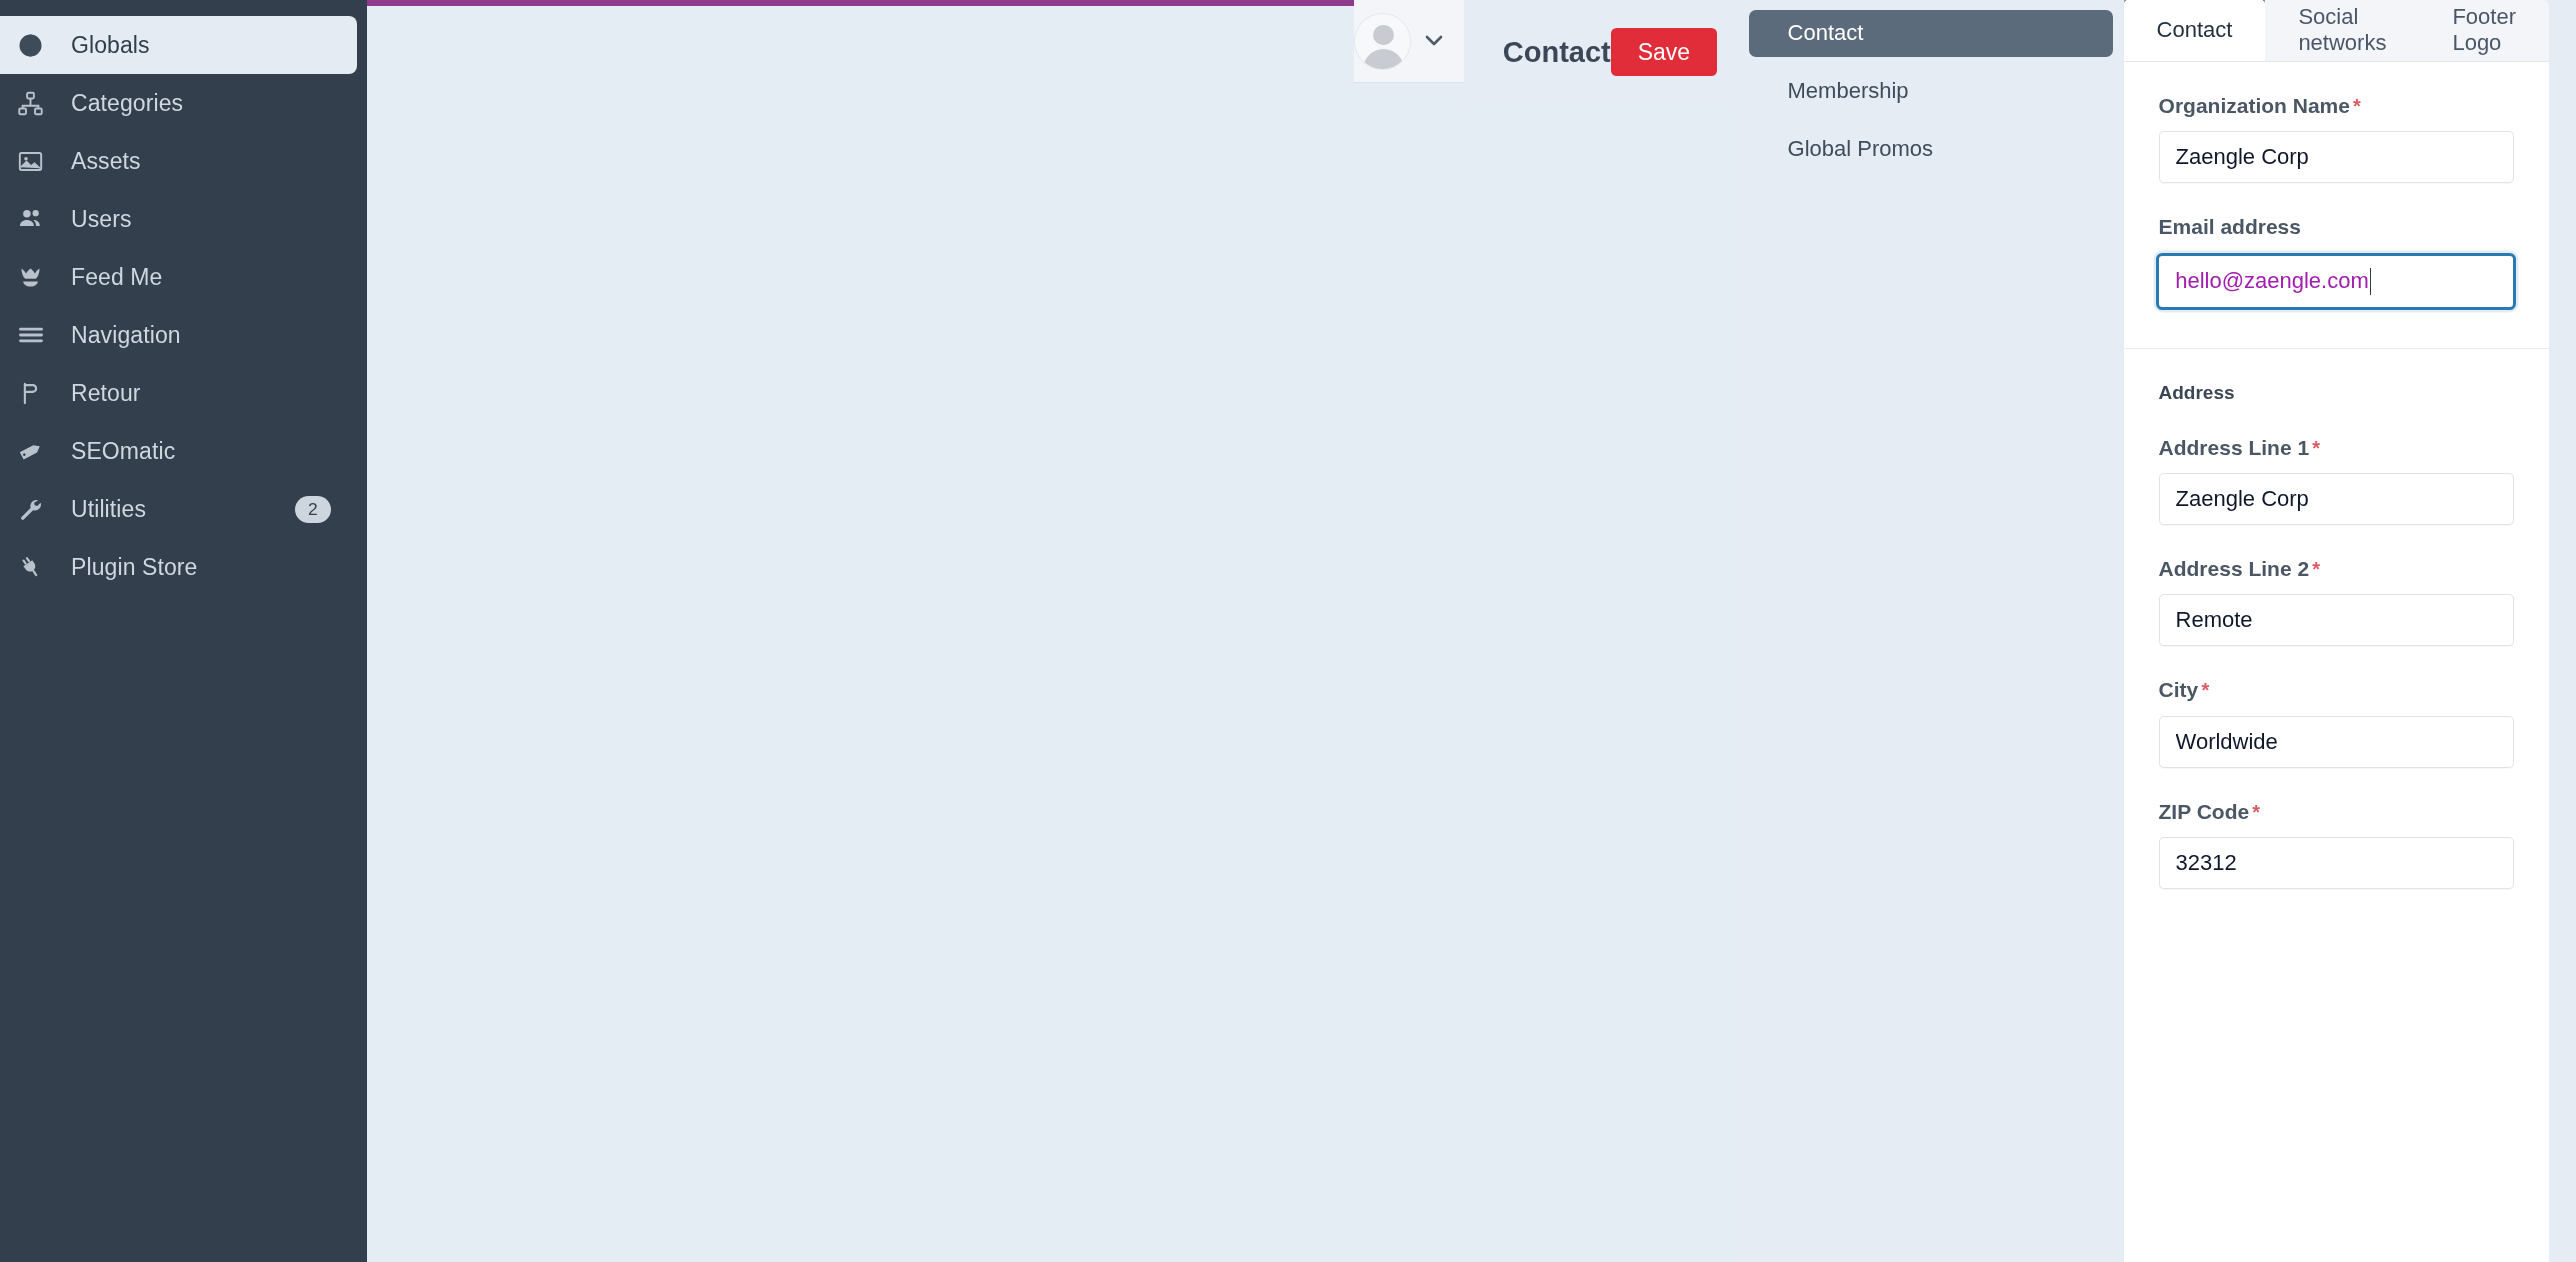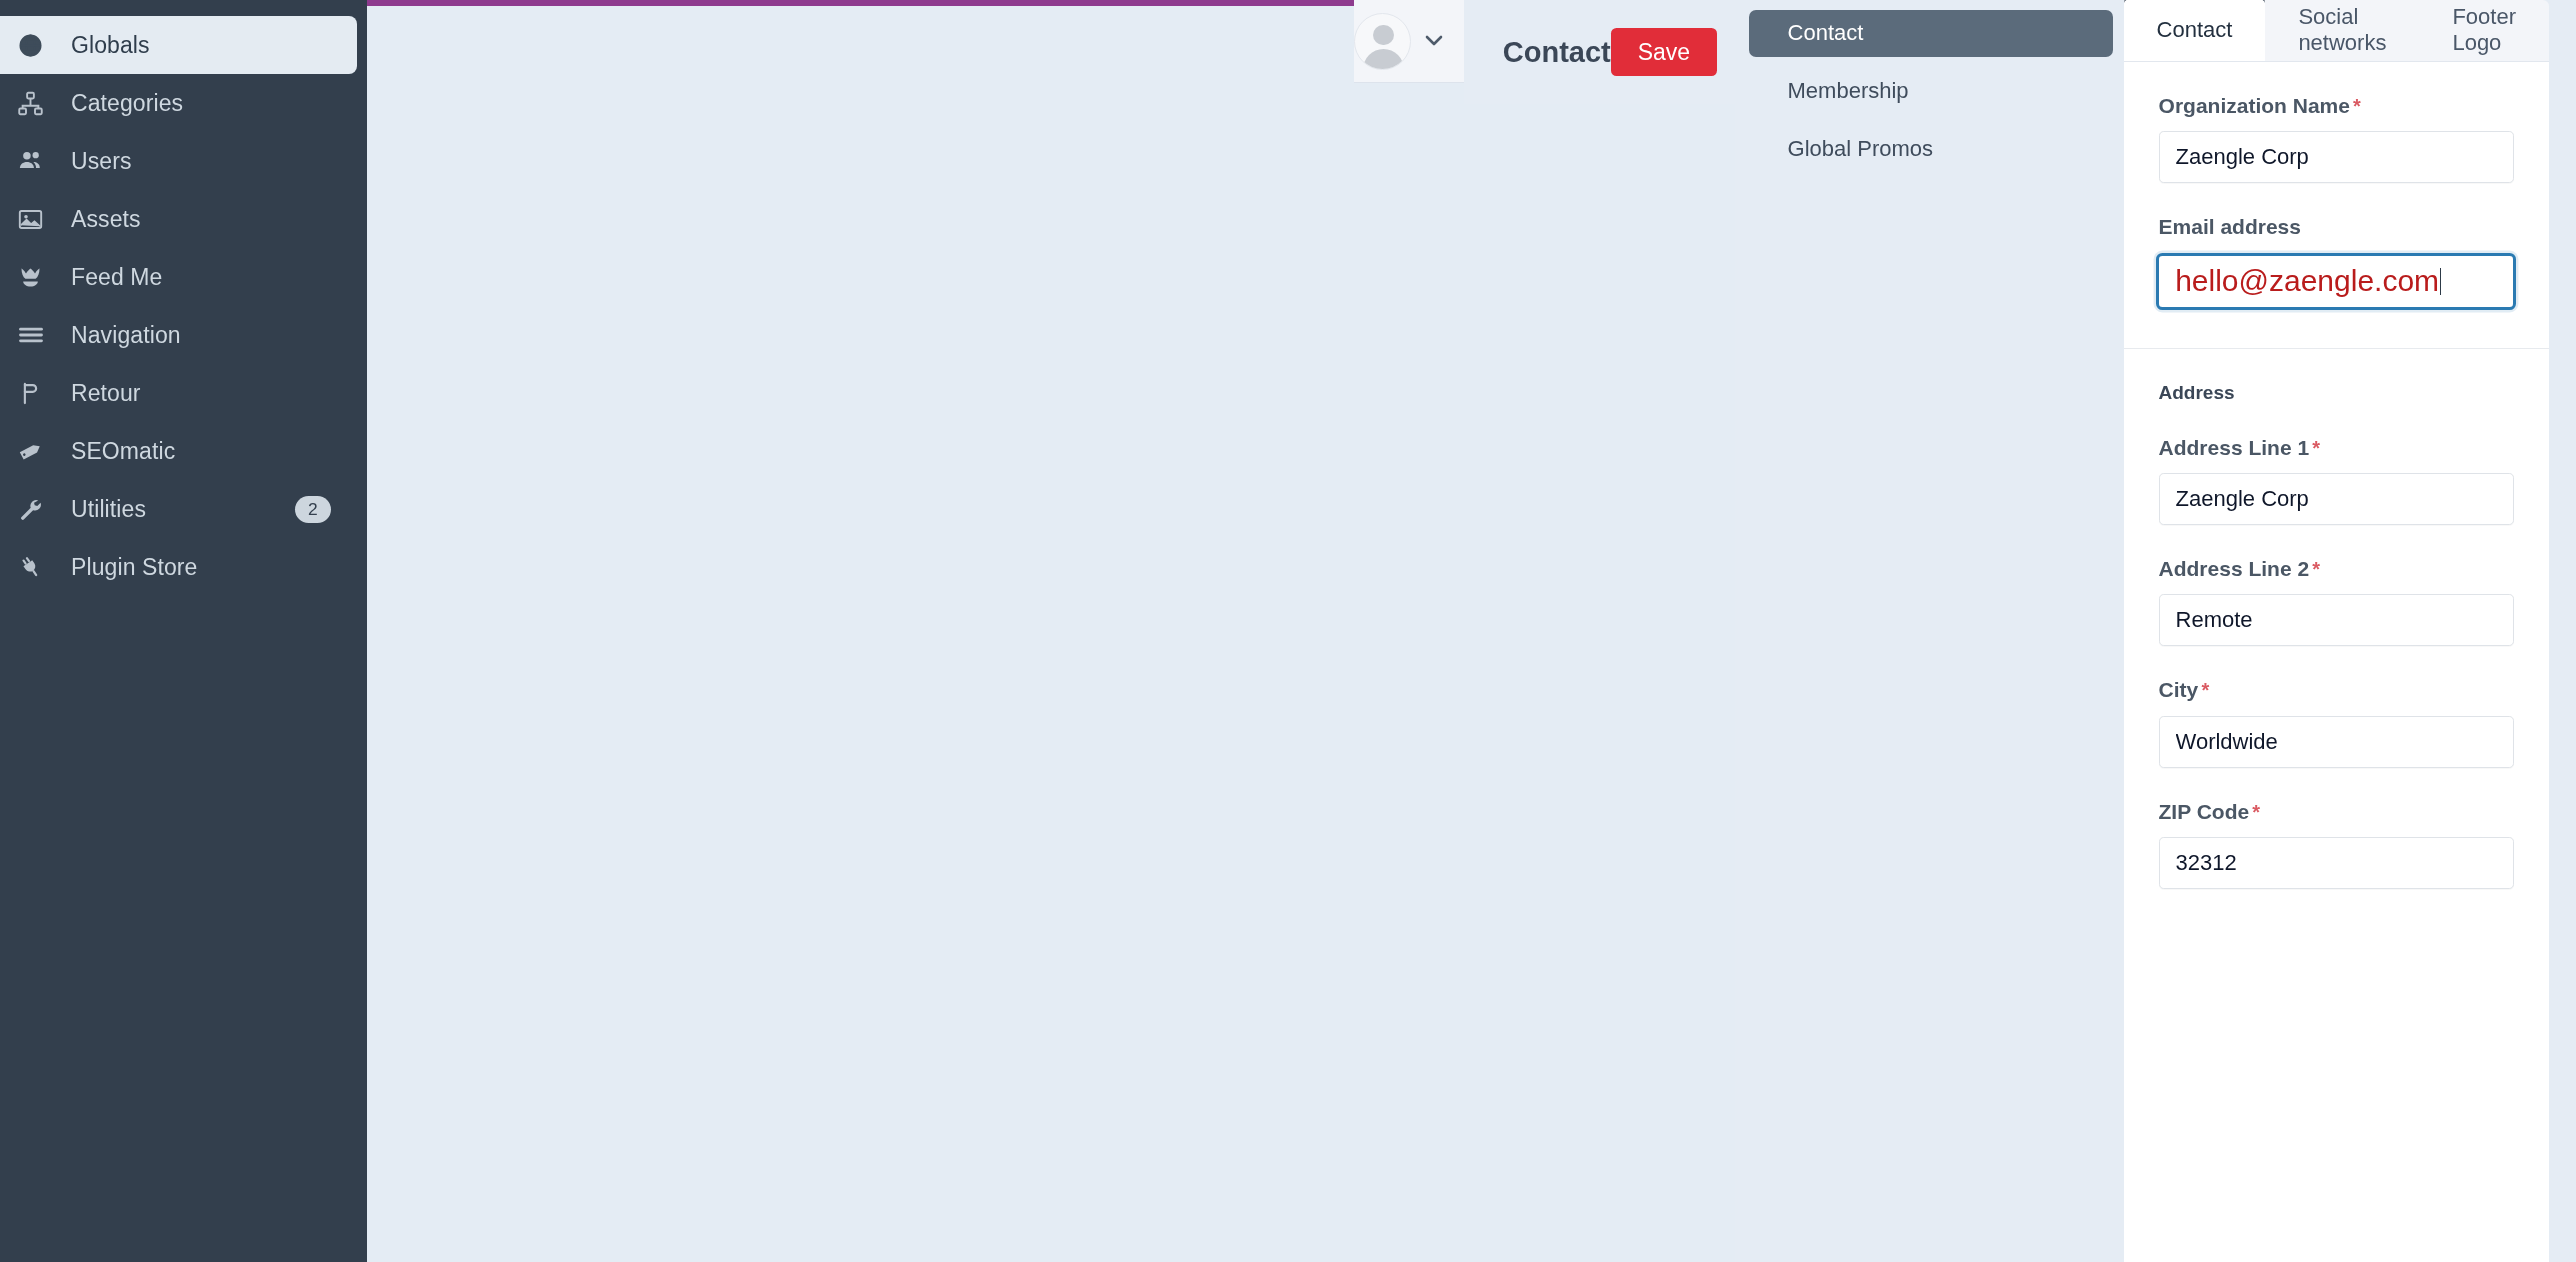--- a/index.html
+++ b/index.html
@@ -255,22 +255,22 @@
     display: inline-block;
     width: 1.6px;
     height: 27px;
     background: #2d3a48;
     vertical-align: -5.5px;
     margin-left: 0.8px;
   }
   .focus-wrap {
     display: flex;
     align-items: center;
-    font-size: 30px;
-    color: #b91c1c;
+    font-size: 22px;
+    color: #a21caf;
     height: 57px;
     border: 3.2px solid #2a7ab2;
     border-radius: 6.3px;
     padding: 0 16px;
     background: #fff;
     box-shadow: 0 0 0 2.4px rgba(42,122,178,0.14);
     margin: 0 -2.4px;
   }
 
   .divider {
@@ -313,39 +313,39 @@
           <rect x="2" y="16.5" width="6" height="5" rx="1"></rect>
           <rect x="16" y="16.5" width="6" height="5" rx="1"></rect>
           <path d="M12 7.5v4M5 16.5v-2.5h14v2.5M12 11.5v2.5"></path>
         </svg>
       </span>
       <span>Categories</span>
     </div>
 
     <div class="nav-item">
       <span class="ico">
+        <svg width="27" height="27" viewBox="0 0 24 24" fill="none" stroke="#b9c2cc" stroke-width="1.7">
+          <rect x="2.5" y="4.5" width="19" height="15" rx="1.5"></rect>
+          <circle cx="8" cy="9.5" r="1.6" fill="#b9c2cc" stroke="none"></circle>
+          <path d="M3.5 17l5-5 4 4 3-2.5 5 4.5" fill="#b9c2cc" stroke="#b9c2cc" stroke-width="1.3"></path>
+        </svg>
+      </span>
+      <span>Assets</span>
+    </div>
+
+    <div class="nav-item">
+      <span class="ico">
         <svg width="28" height="28" viewBox="0 0 24 24" fill="#b9c2cc">
           <circle cx="8.5" cy="7.5" r="3.2"></circle>
           <circle cx="16" cy="7" r="2.7"></circle>
           <path d="M2.5 18c0-3.3 2.7-5.2 6-5.2s6 1.9 6 5.2z"></path>
           <path d="M14 12.8c2.9 0 5.5 1.7 5.5 4.6v0.6H16.3c0.1-2-0.8-3.9-2.3-5.2z"></path>
         </svg>
       </span>
       <span>Users</span>
-    </div>
-
-    <div class="nav-item">
-      <span class="ico">
-        <svg width="27" height="27" viewBox="0 0 24 24" fill="none" stroke="#b9c2cc" stroke-width="1.7">
-          <rect x="2.5" y="4.5" width="19" height="15" rx="1.5"></rect>
-          <circle cx="8" cy="9.5" r="1.6" fill="#b9c2cc" stroke="none"></circle>
-          <path d="M3.5 17l5-5 4 4 3-2.5 5 4.5" fill="#b9c2cc" stroke="#b9c2cc" stroke-width="1.3"></path>
-        </svg>
-      </span>
-      <span>Assets</span>
     </div>
 
     <div class="nav-item">
       <span class="ico">
         <svg width="27" height="27" viewBox="0 0 24 24" fill="#b9c2cc">
           <path d="M4 4c0 0 2.5 1.5 4 4.5 1.3-2.2 3-3.8 4-4.5 1 0.7 2.7 2.3 4 4.5C17.5 5.5 20 4 20 4c0 4.5-1.3 7.5-3.5 9.2H7.5C5.3 11.5 4 8.5 4 4z"></path>
           <path d="M5.5 15.5h13c0 2.5-2.9 4.5-6.5 4.5s-6.5-2-6.5-4.5z"></path>
         </svg>
       </span>
       <span>Feed Me</span>

